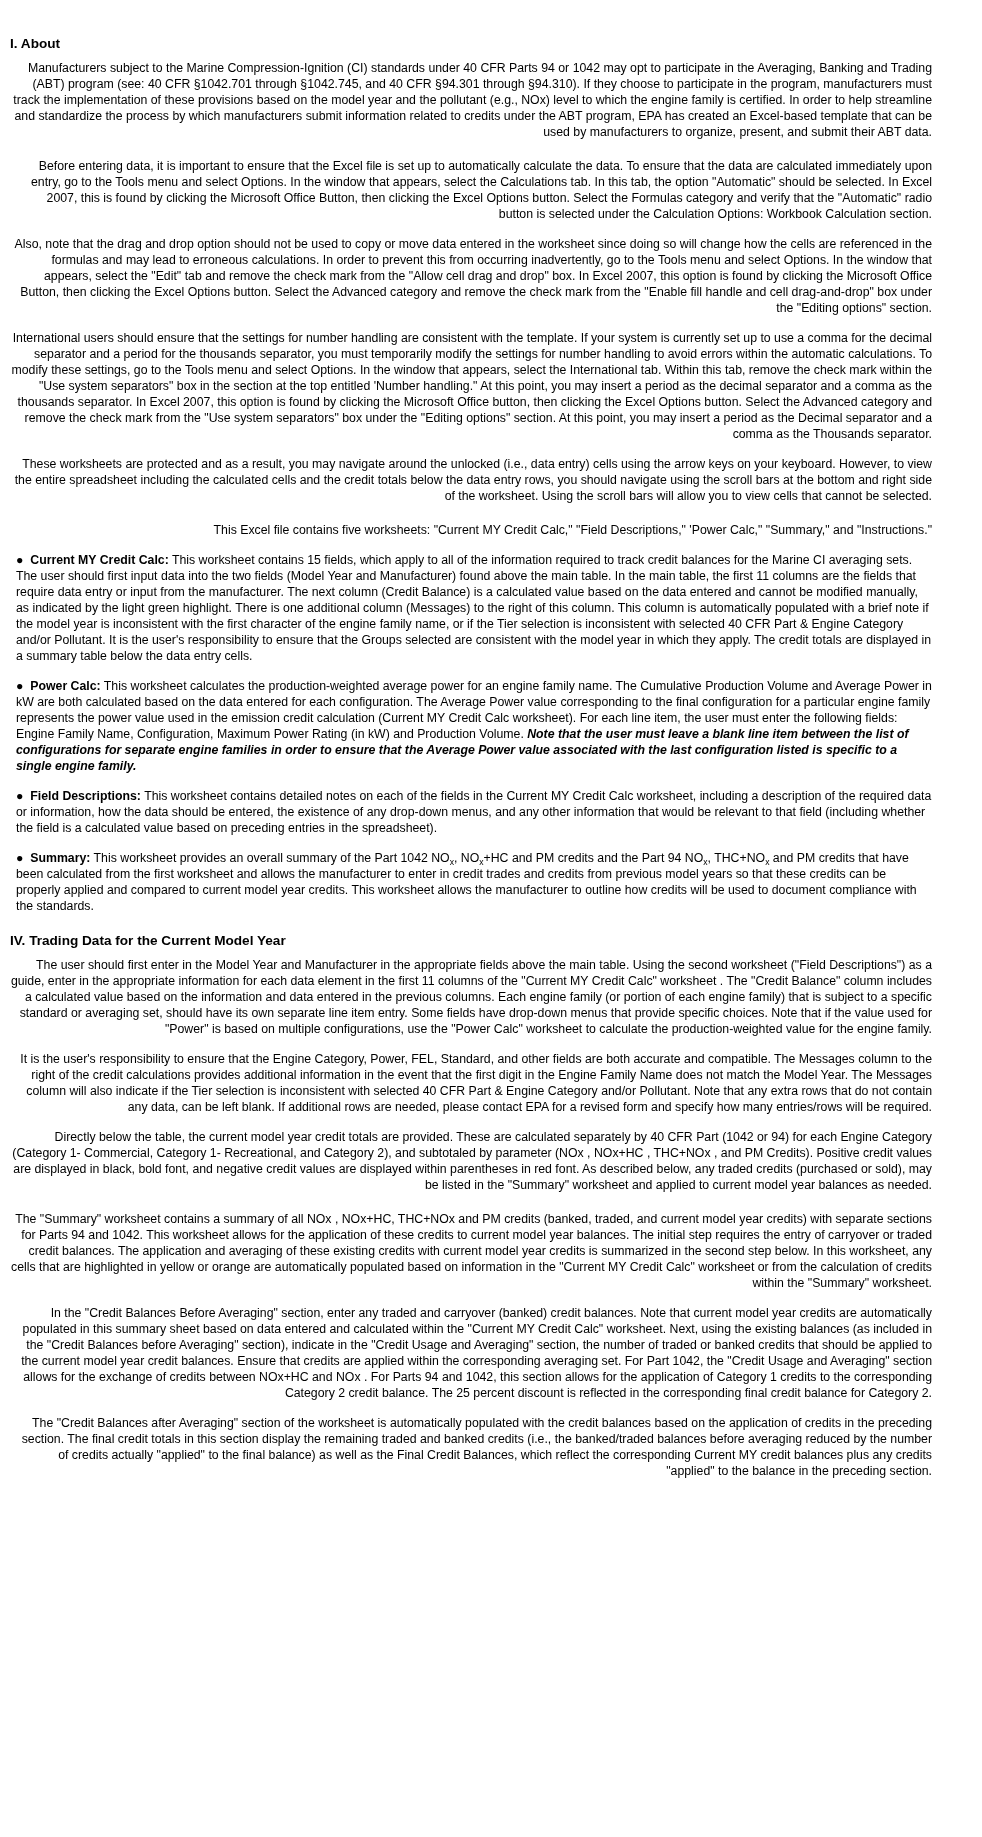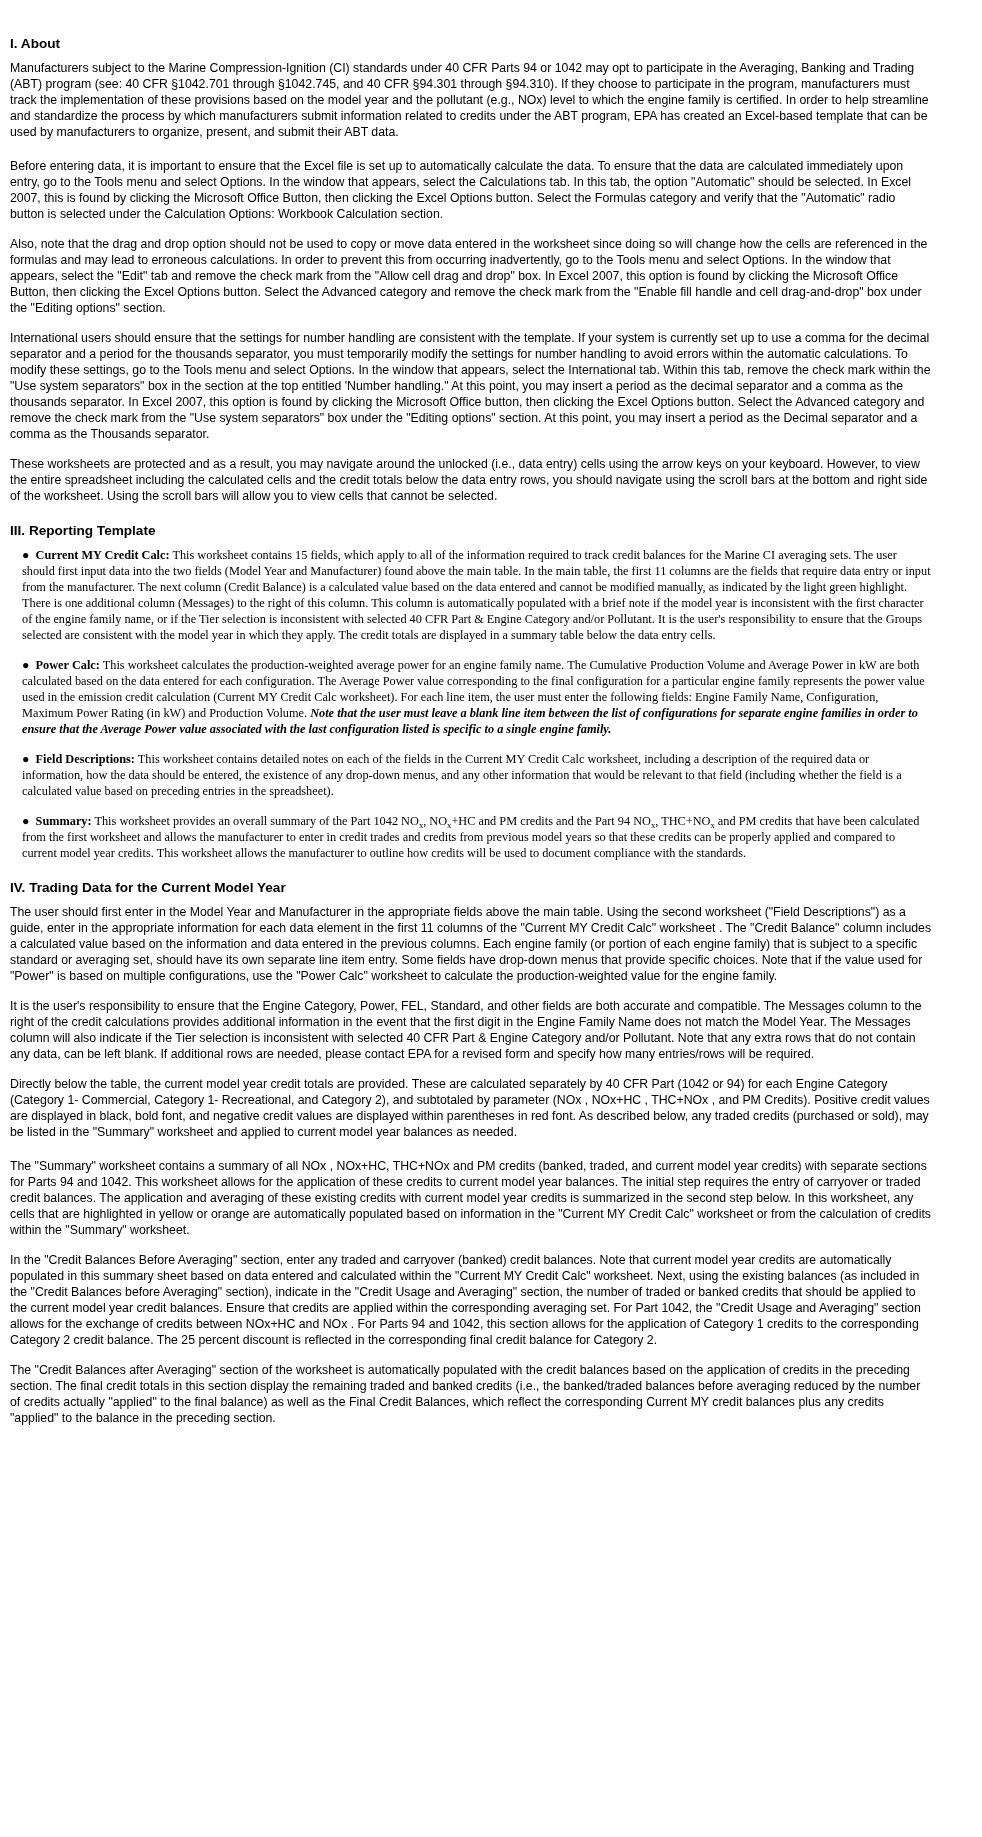--- a/index.html
+++ b/index.html
@@ -26,28 +26,27 @@
     font-weight: bold;
     margin: 0 0 9px 0;
     padding: 0;
     line-height: 1.2;
   }
   .sec {
     margin: 0 0 14px 0;
   }
   p.para {
     margin: 0 0 14px 0;
-    text-align: left;
+    text-align: right;
   }
   p.para:last-child {
     margin-bottom: 0;
   }
   .bullet-item {
-    margin: 0 0 14px 12px;
-    font-family: Liberation Serif, serif;
+    margin: 0 0 14px 6px;
   }
   .bullet-item .bullet {
     font-weight: bold;
   }
   .b {
     font-weight: bold;
   }
   .bi {
     font-weight: bold;
     font-style: italic;
@@ -73,21 +72,21 @@
   </div>
 
   <div class="sec gap-before">
     <p class="para">Before entering data, it is important to ensure that the Excel file is set up to automatically calculate the data.  To ensure that the data are calculated immediately upon entry, go to the Tools menu and select Options.  In the window that appears, select the Calculations tab.  In this tab, the option "Automatic" should be selected.  In Excel 2007, this is found by clicking the Microsoft Office Button, then clicking the Excel Options button.  Select the Formulas category and verify that the "Automatic" radio button is selected under the Calculation Options: Workbook Calculation section.</p>
     <p class="para">Also, note that the drag and drop option should not be used to copy or move data entered in the worksheet since doing so will change how the cells are referenced in the formulas and may lead to erroneous calculations.  In order to prevent this from occurring inadvertently, go to the Tools menu and select Options.  In the window that appears, select the "Edit" tab and remove the check mark from the "Allow cell drag and drop" box.  In Excel 2007, this option is found by clicking the Microsoft Office Button, then clicking the Excel Options button.  Select the Advanced category and remove the check mark from the "Enable fill handle and cell drag-and-drop" box under the "Editing options" section.</p>
     <p class="para">International users should ensure that the settings for number handling are consistent with the template.  If your system is currently set up to use a comma for the decimal separator and a period for the thousands separator, you must temporarily modify the settings for number handling to avoid errors within the automatic calculations.  To modify these settings, go to the Tools menu and select Options.  In the window that appears, select the International tab.  Within this tab, remove the check mark within the "Use system separators" box in the section at the top entitled 'Number handling."  At this point, you may insert a period as the decimal separator and a comma as the thousands separator.  In Excel 2007, this option is found by clicking the Microsoft Office button, then clicking the Excel Options button.  Select the Advanced category and remove the check mark from the "Use system separators" box under the "Editing options" section.  At this point, you may insert a period as the Decimal separator and a comma as the Thousands separator.</p>
     <p class="para">These worksheets are protected and as a result, you may navigate around the unlocked (i.e., data entry) cells using the arrow keys on your keyboard.  However, to view the entire spreadsheet including the calculated cells and the credit totals below the data entry rows, you should navigate using the scroll bars at the bottom and right side of the worksheet.  Using the scroll bars will allow you to view cells that cannot be selected.</p>
   </div>
 
   <div class="sec gap-before">
-    <h2 class="section-head">III. Reporting Template</h2>
+    <p class="para">This Excel file contains five worksheets:  "Current MY Credit Calc," "Field Descriptions," 'Power Calc," "Summary," and "Instructions."</p>
 
     <p class="bullet-item">
       <span class="bullet">●&nbsp;&nbsp;</span><span class="b">Current MY Credit Calc:</span><span>  This worksheet contains 15 fields, which apply to all of the information required to track credit balances for the Marine CI averaging sets.  The user should first input data into the two fields (Model Year and Manufacturer) found above the main table.  In the main table, the first 11 columns are the fields that require data entry or input from the manufacturer.  The next column (Credit Balance) is a calculated value based on the data entered and cannot be modified manually, as indicated by the light green highlight.  There is one additional column (Messages) to the right of this column.  This column is automatically populated with a brief note if the model year is inconsistent with the first character of the engine family name, or if the Tier selection is inconsistent with selected 40 CFR Part &amp; Engine Category and/or Pollutant.  It is the user's responsibility to ensure that the Groups selected are consistent with the model year in which they apply.  The credit totals are displayed in a summary table below the data entry cells.</span>
     </p>
 
     <p class="bullet-item">
       <span class="bullet">●&nbsp;&nbsp;</span><span class="b">Power Calc:</span><span>  This worksheet calculates the production-weighted average power for an engine family name.  The Cumulative Production Volume and Average Power in kW are both calculated based on the data entered for each configuration.  The Average Power value corresponding to the final configuration for a particular engine family represents the power value used in the emission credit calculation (Current MY Credit Calc worksheet).  For each line item, the user must enter the following fields: Engine Family Name, Configuration, Maximum Power Rating (in kW) and Production Volume. </span><span class="bi"> Note that the user must leave a blank line item between the list of configurations for separate engine families in order to ensure that the Average Power value associated with the last configuration listed is specific to a single engine family.</span>
     </p>
 
     <p class="bullet-item">

